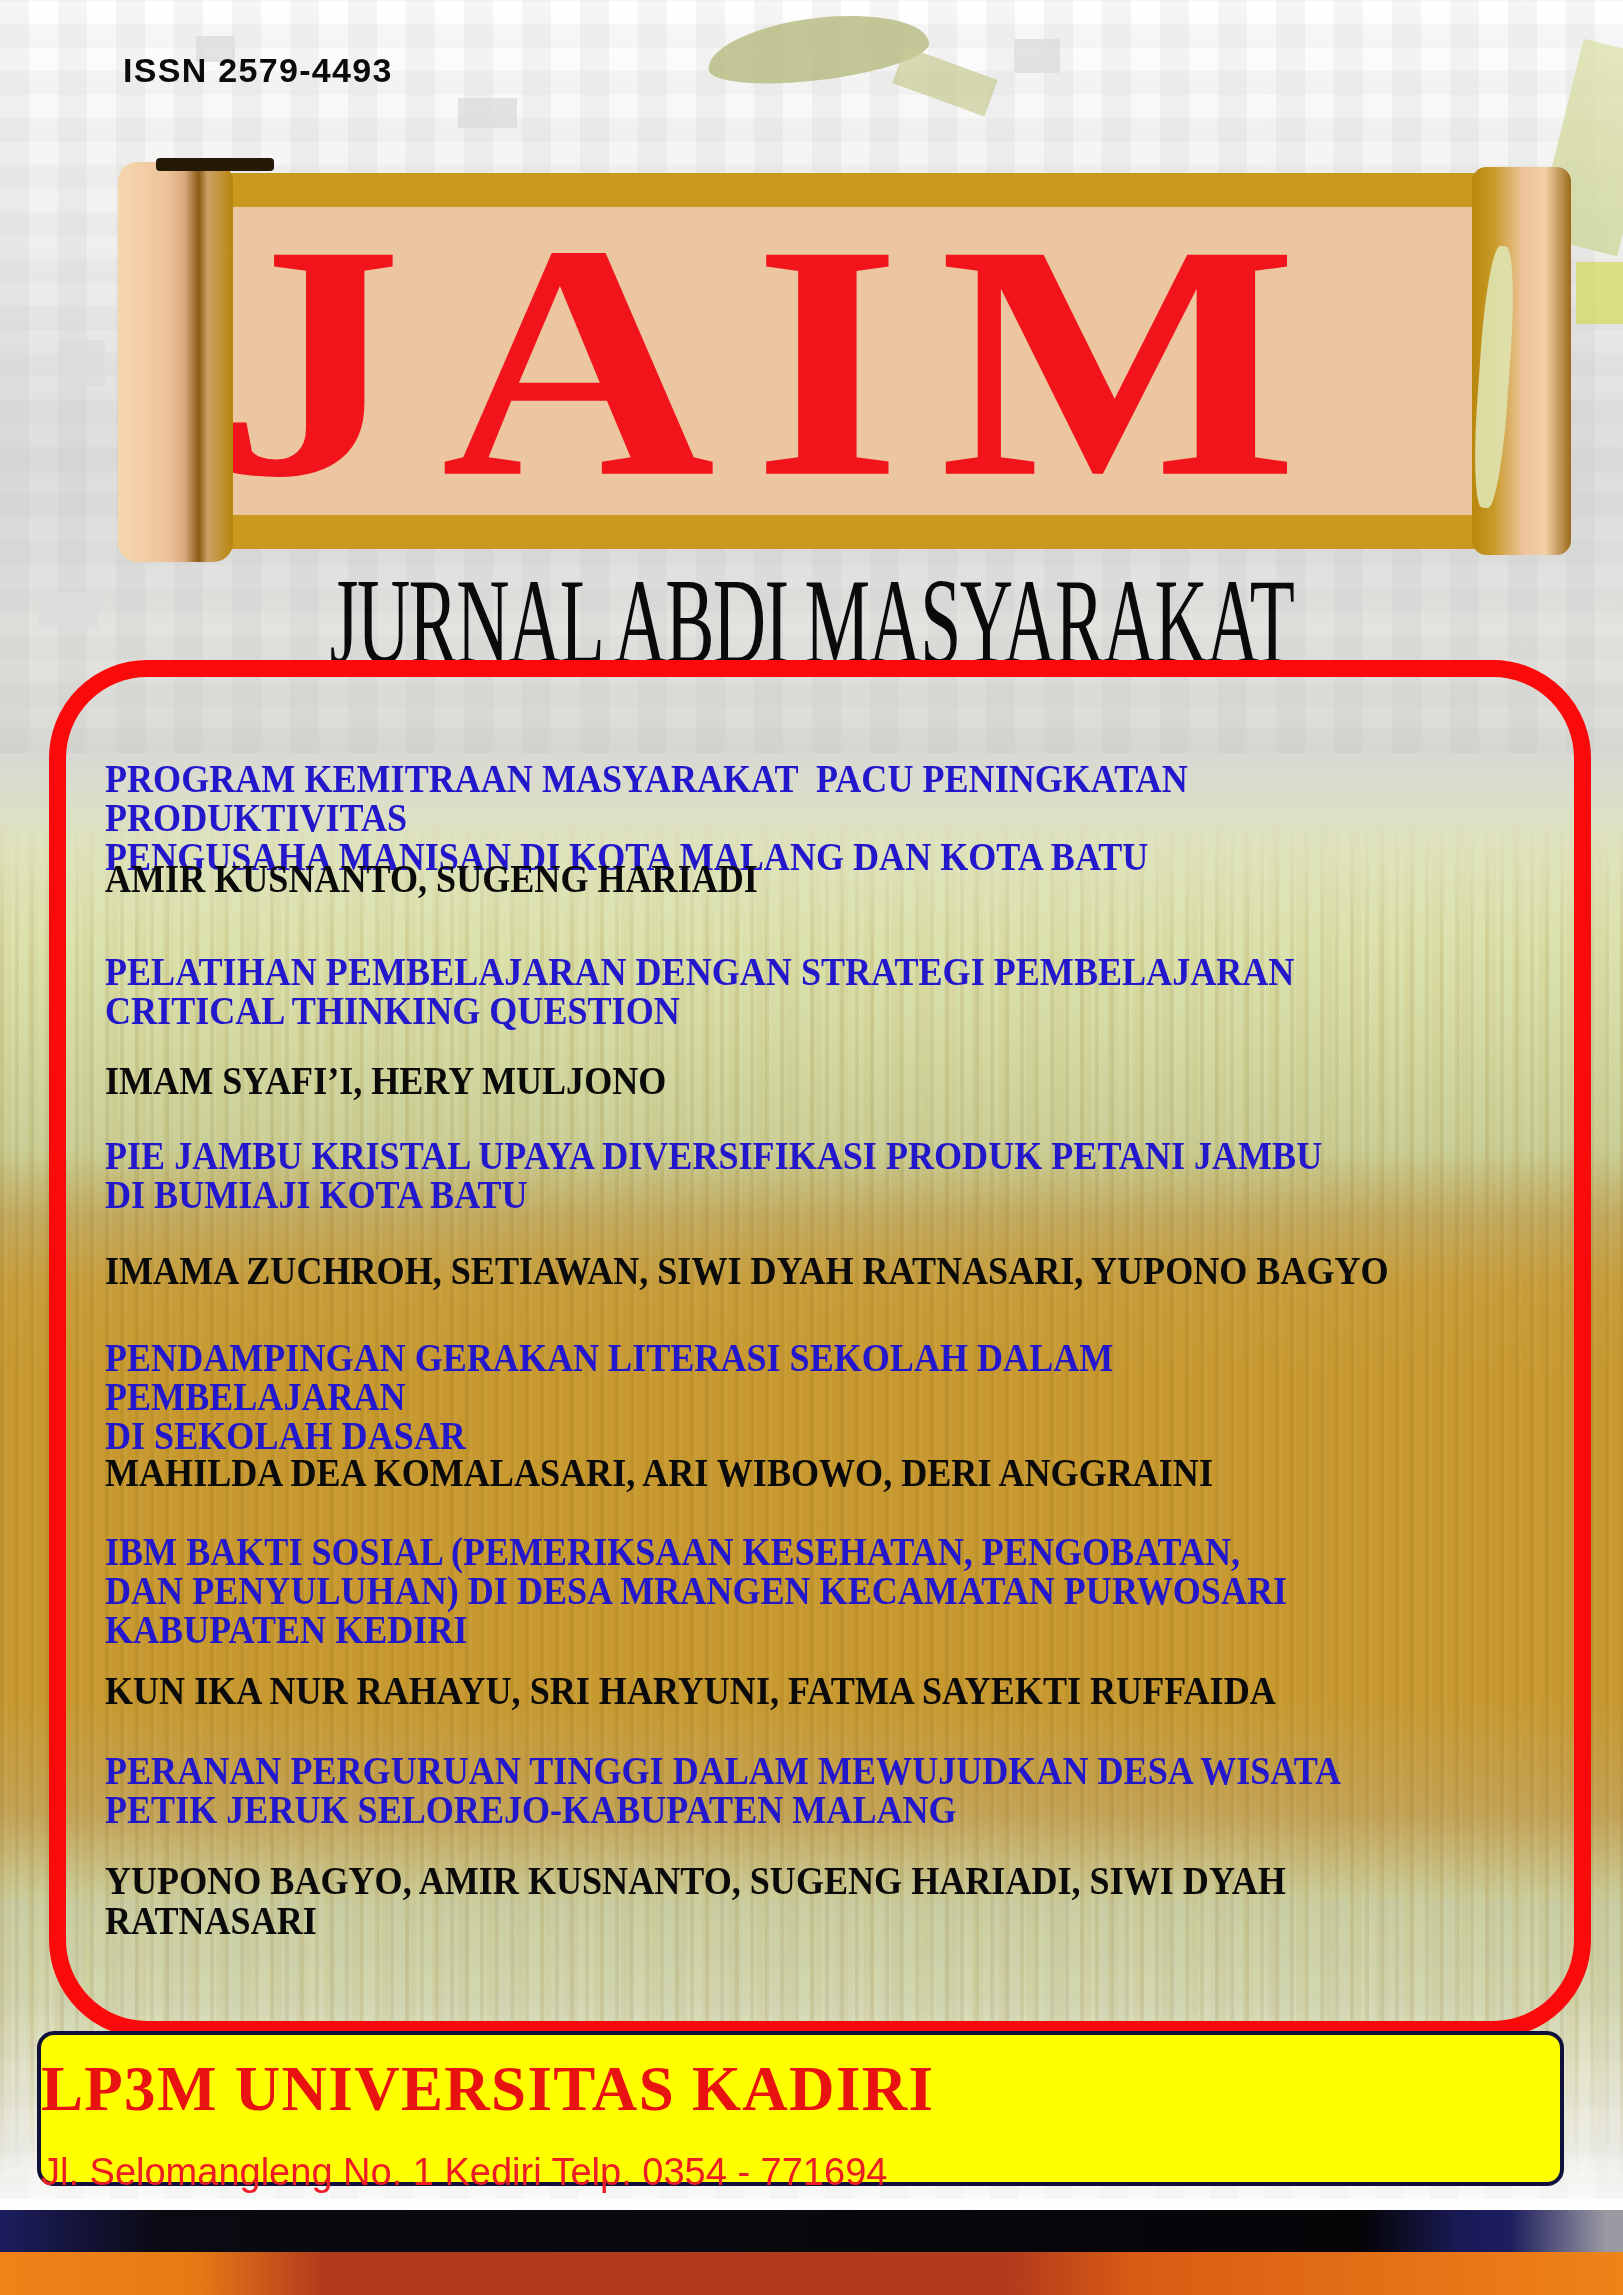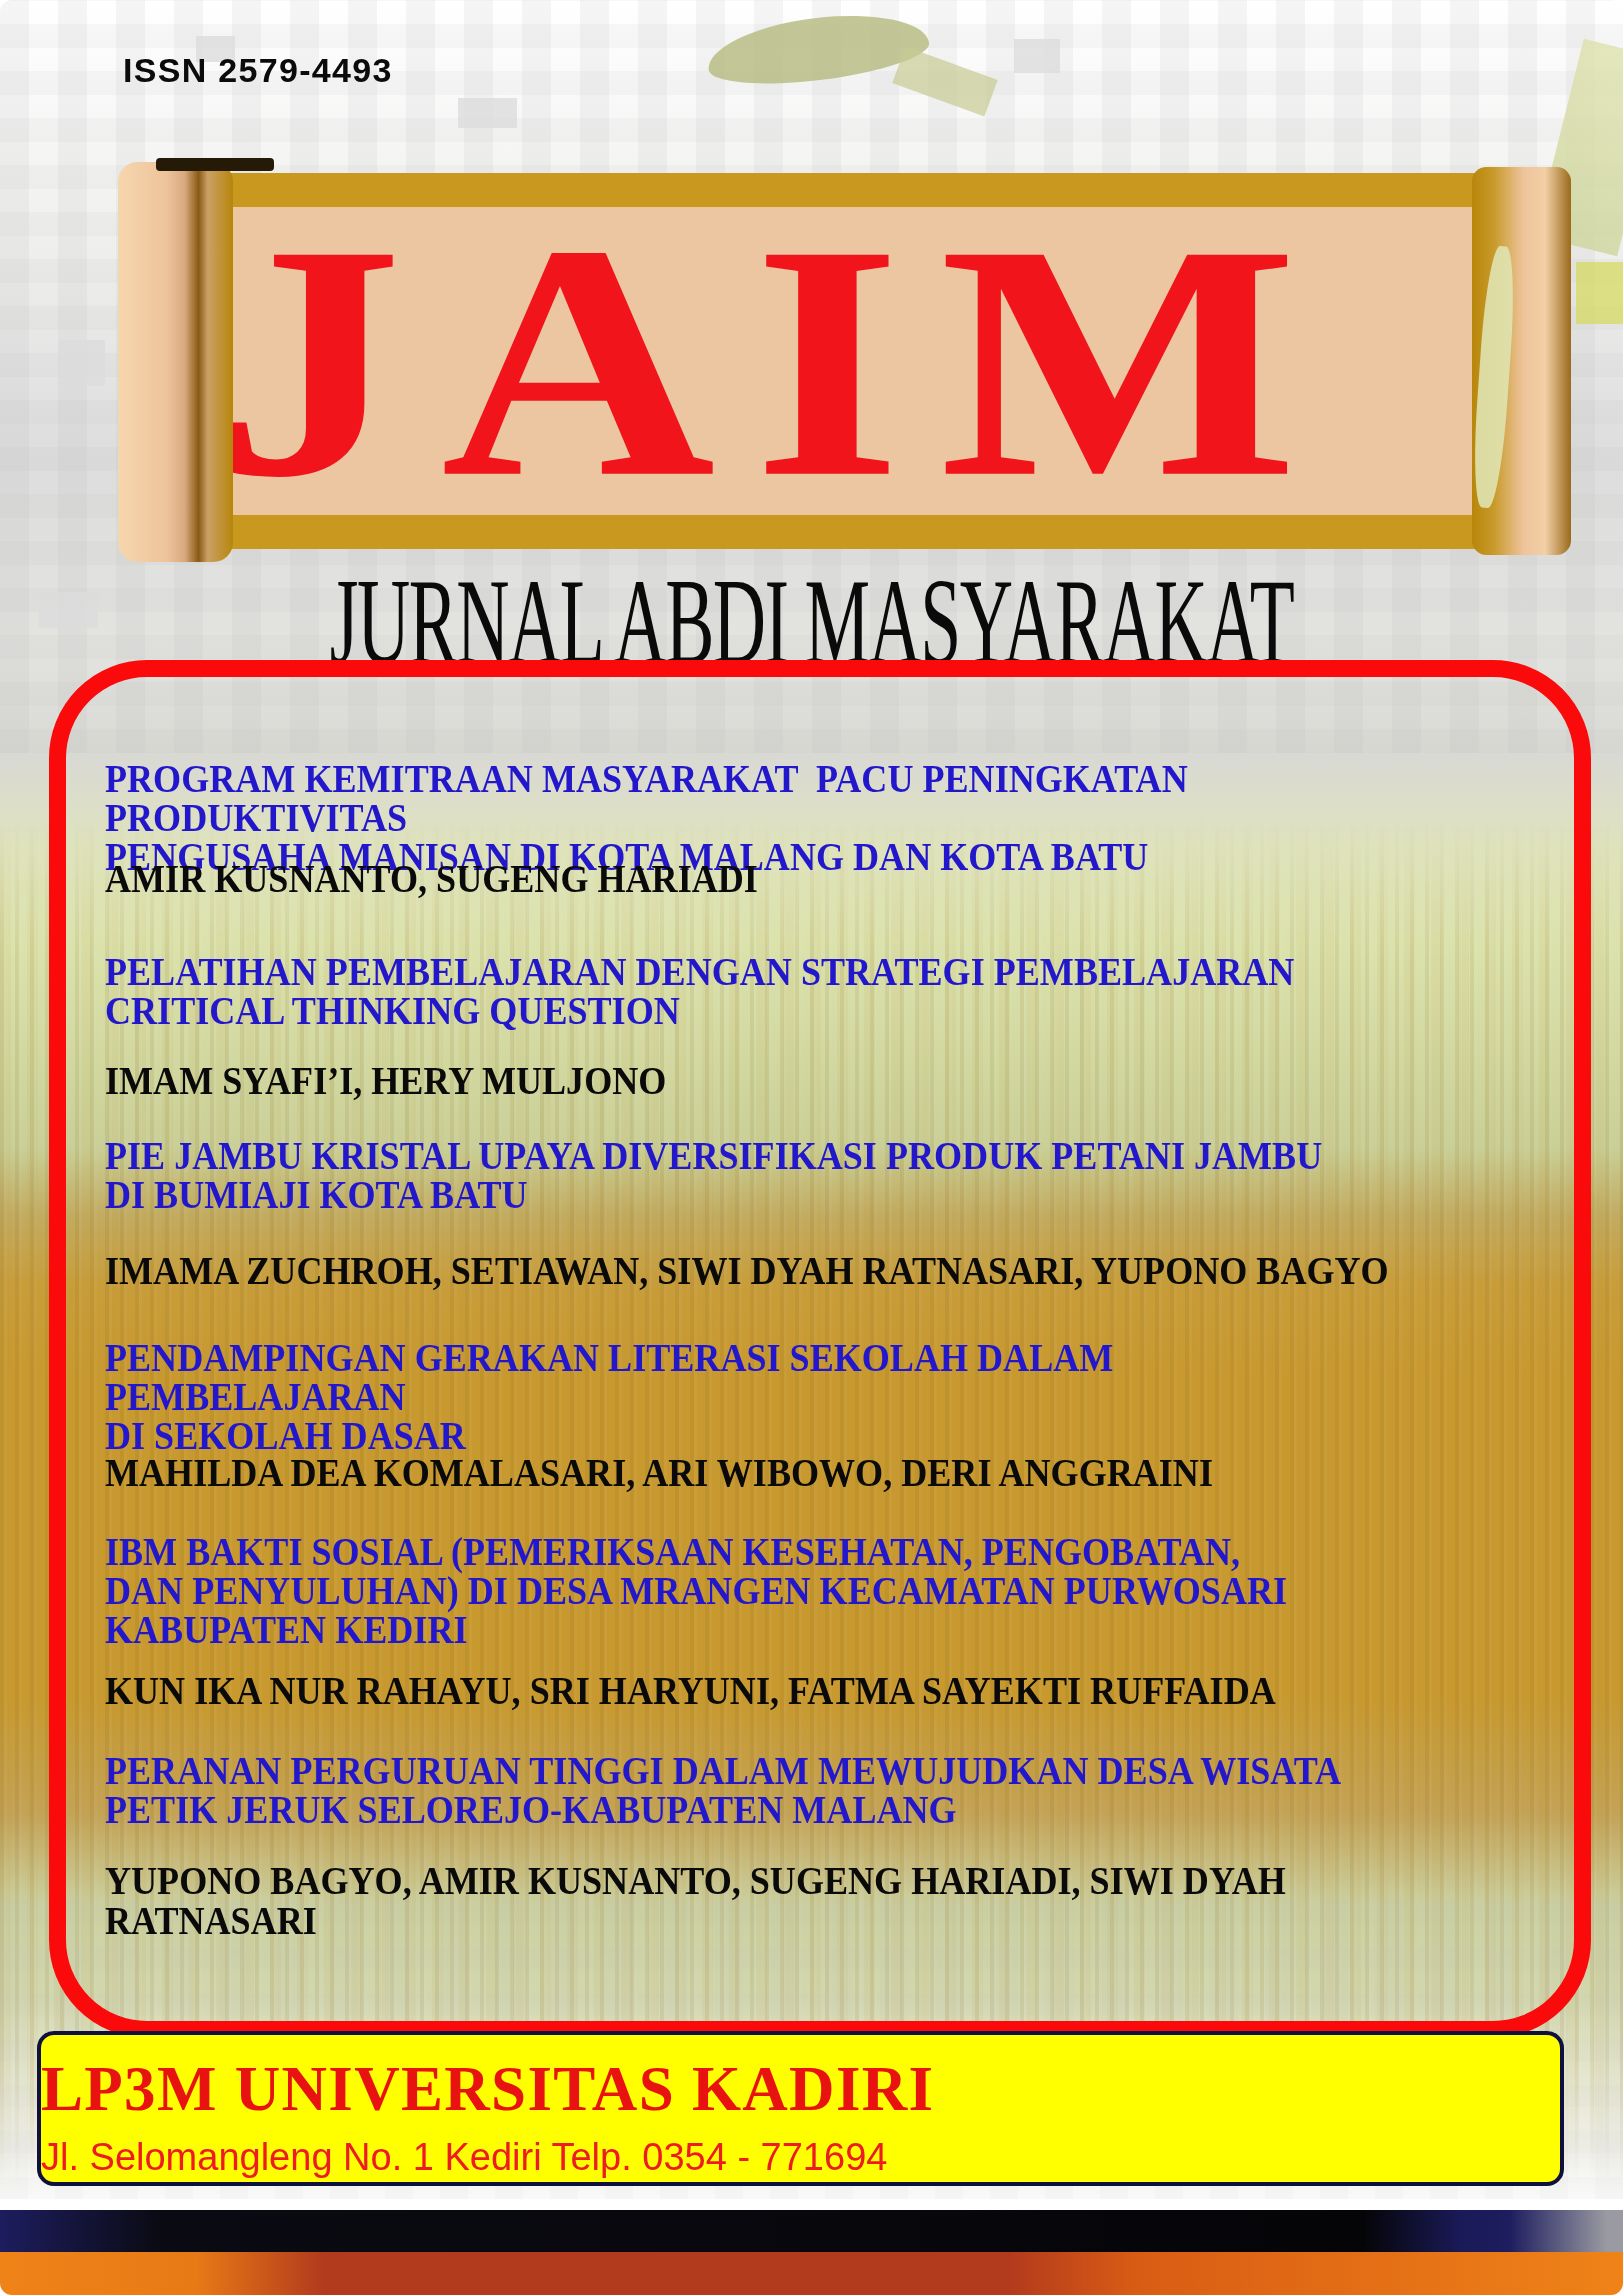--- a/index.html
+++ b/index.html
@@ -3,21 +3,21 @@
 <meta charset="utf-8">
 <style>
   html,body{margin:0;padding:0;}
   body{font-family:"Liberation Serif","DejaVu Serif",serif;background:#fff;}
   .page{position:relative;width:1623px;height:2295px;overflow:hidden;
     background:linear-gradient(180deg,
       #ffffff 0%, #f0f0ef 10%, #dddddd 20%, #e3e3e0 28%,
       #d9d9d4 33%, #dfe3bc 37%, #dce2ac 41%, #d2d8a0 46%,
       #c9cf96 50%, #c2ab60 53%, #c89d3a 56%, #c8992f 60%,
       #c8992f 74%, #c3a356 79%, #cbd0a0 83%, #d3d7ae 87%,
-      #e3e5ca 90%, #f1f1ec 94%, #ffffff 96%, #ffffff 100%);border-radius:12px;}
+      #e3e5ca 90%, #f1f1ec 94%, #ffffff 96%, #ffffff 100%);}
   
   .mosaic-top{position:absolute;left:0;top:0;width:100%;height:753px;pointer-events:none;
     background:repeating-linear-gradient(0deg,rgba(185,185,185,0.10) 0 23.6px,rgba(255,255,255,0) 23.6px 47px),
                repeating-linear-gradient(90deg,rgba(175,175,175,0.12) 0 29px,rgba(255,255,255,0) 29px 58px);}
   .mosaic-bottom{position:absolute;left:0;top:1898px;width:100%;height:301px;pointer-events:none;opacity:.5;
     background:repeating-linear-gradient(0deg,rgba(185,185,185,0.10) 0 22px,rgba(255,255,255,0) 22px 46px),
                repeating-linear-gradient(90deg,rgba(175,175,175,0.12) 0 27.5px,rgba(255,255,255,0) 27.5px 55px);}
   .streaks{position:absolute;left:0;top:818px;width:100%;height:1368px;pointer-events:none;
     background:repeating-linear-gradient(90deg,rgba(123,92,21,0.10) 0 3.9px,rgba(255,255,255,0.04) 3.9px 7.2px,rgba(0,0,0,0) 7.2px 15px),
                repeating-linear-gradient(90deg,rgba(190,150,60,0.08) 0 11px,rgba(0,0,0,0) 11px 27px);
@@ -66,21 +66,21 @@
   .t1{top:952px}.a1{top:1061px}
   .t2{top:1136px}.a2{top:1251px}
   .t3{top:1338px}.a3{top:1453px}
   .t4{top:1532px}.a4{top:1671px}
   .t5{top:1751px}.a5{top:1861px}
 
   
   .publisher-box{position:absolute;left:37px;top:2031px;width:1519px;height:147px;background:#ffff00;
     border:4.6px solid #10103c;border-radius:17px;text-align:left;}
   .publisher-name{margin-top:18.3px;color:#e81310;font-size:63px;font-weight:bold;letter-spacing:1.3px;}
-  .publisher-address{margin-top:10px;color:#ed1c24;font-size:38px;
+  .publisher-address{margin-top:25px;color:#ed1c24;font-size:38px;
     font-family:"Liberation Sans","DejaVu Sans",sans-serif;}
 
   
   .footer-navy{position:absolute;left:0;top:2210px;width:100%;height:42px;
     background:linear-gradient(90deg,#1d1d5f 0%,#0a0a12 10%,#050508 84%,#1a1a58 90%,#1d1d5f 93%,#9a9aa2 99%);}
   .footer-orange{position:absolute;left:0;top:2252px;width:100%;height:43px;
     background:linear-gradient(90deg,#ef8318 0%,#e87a16 12%,#b23a1d 20%,#b23a1d 62%,#d95c14 70%,#ef8318 100%);}
 </style>
 </head>
 <body>

